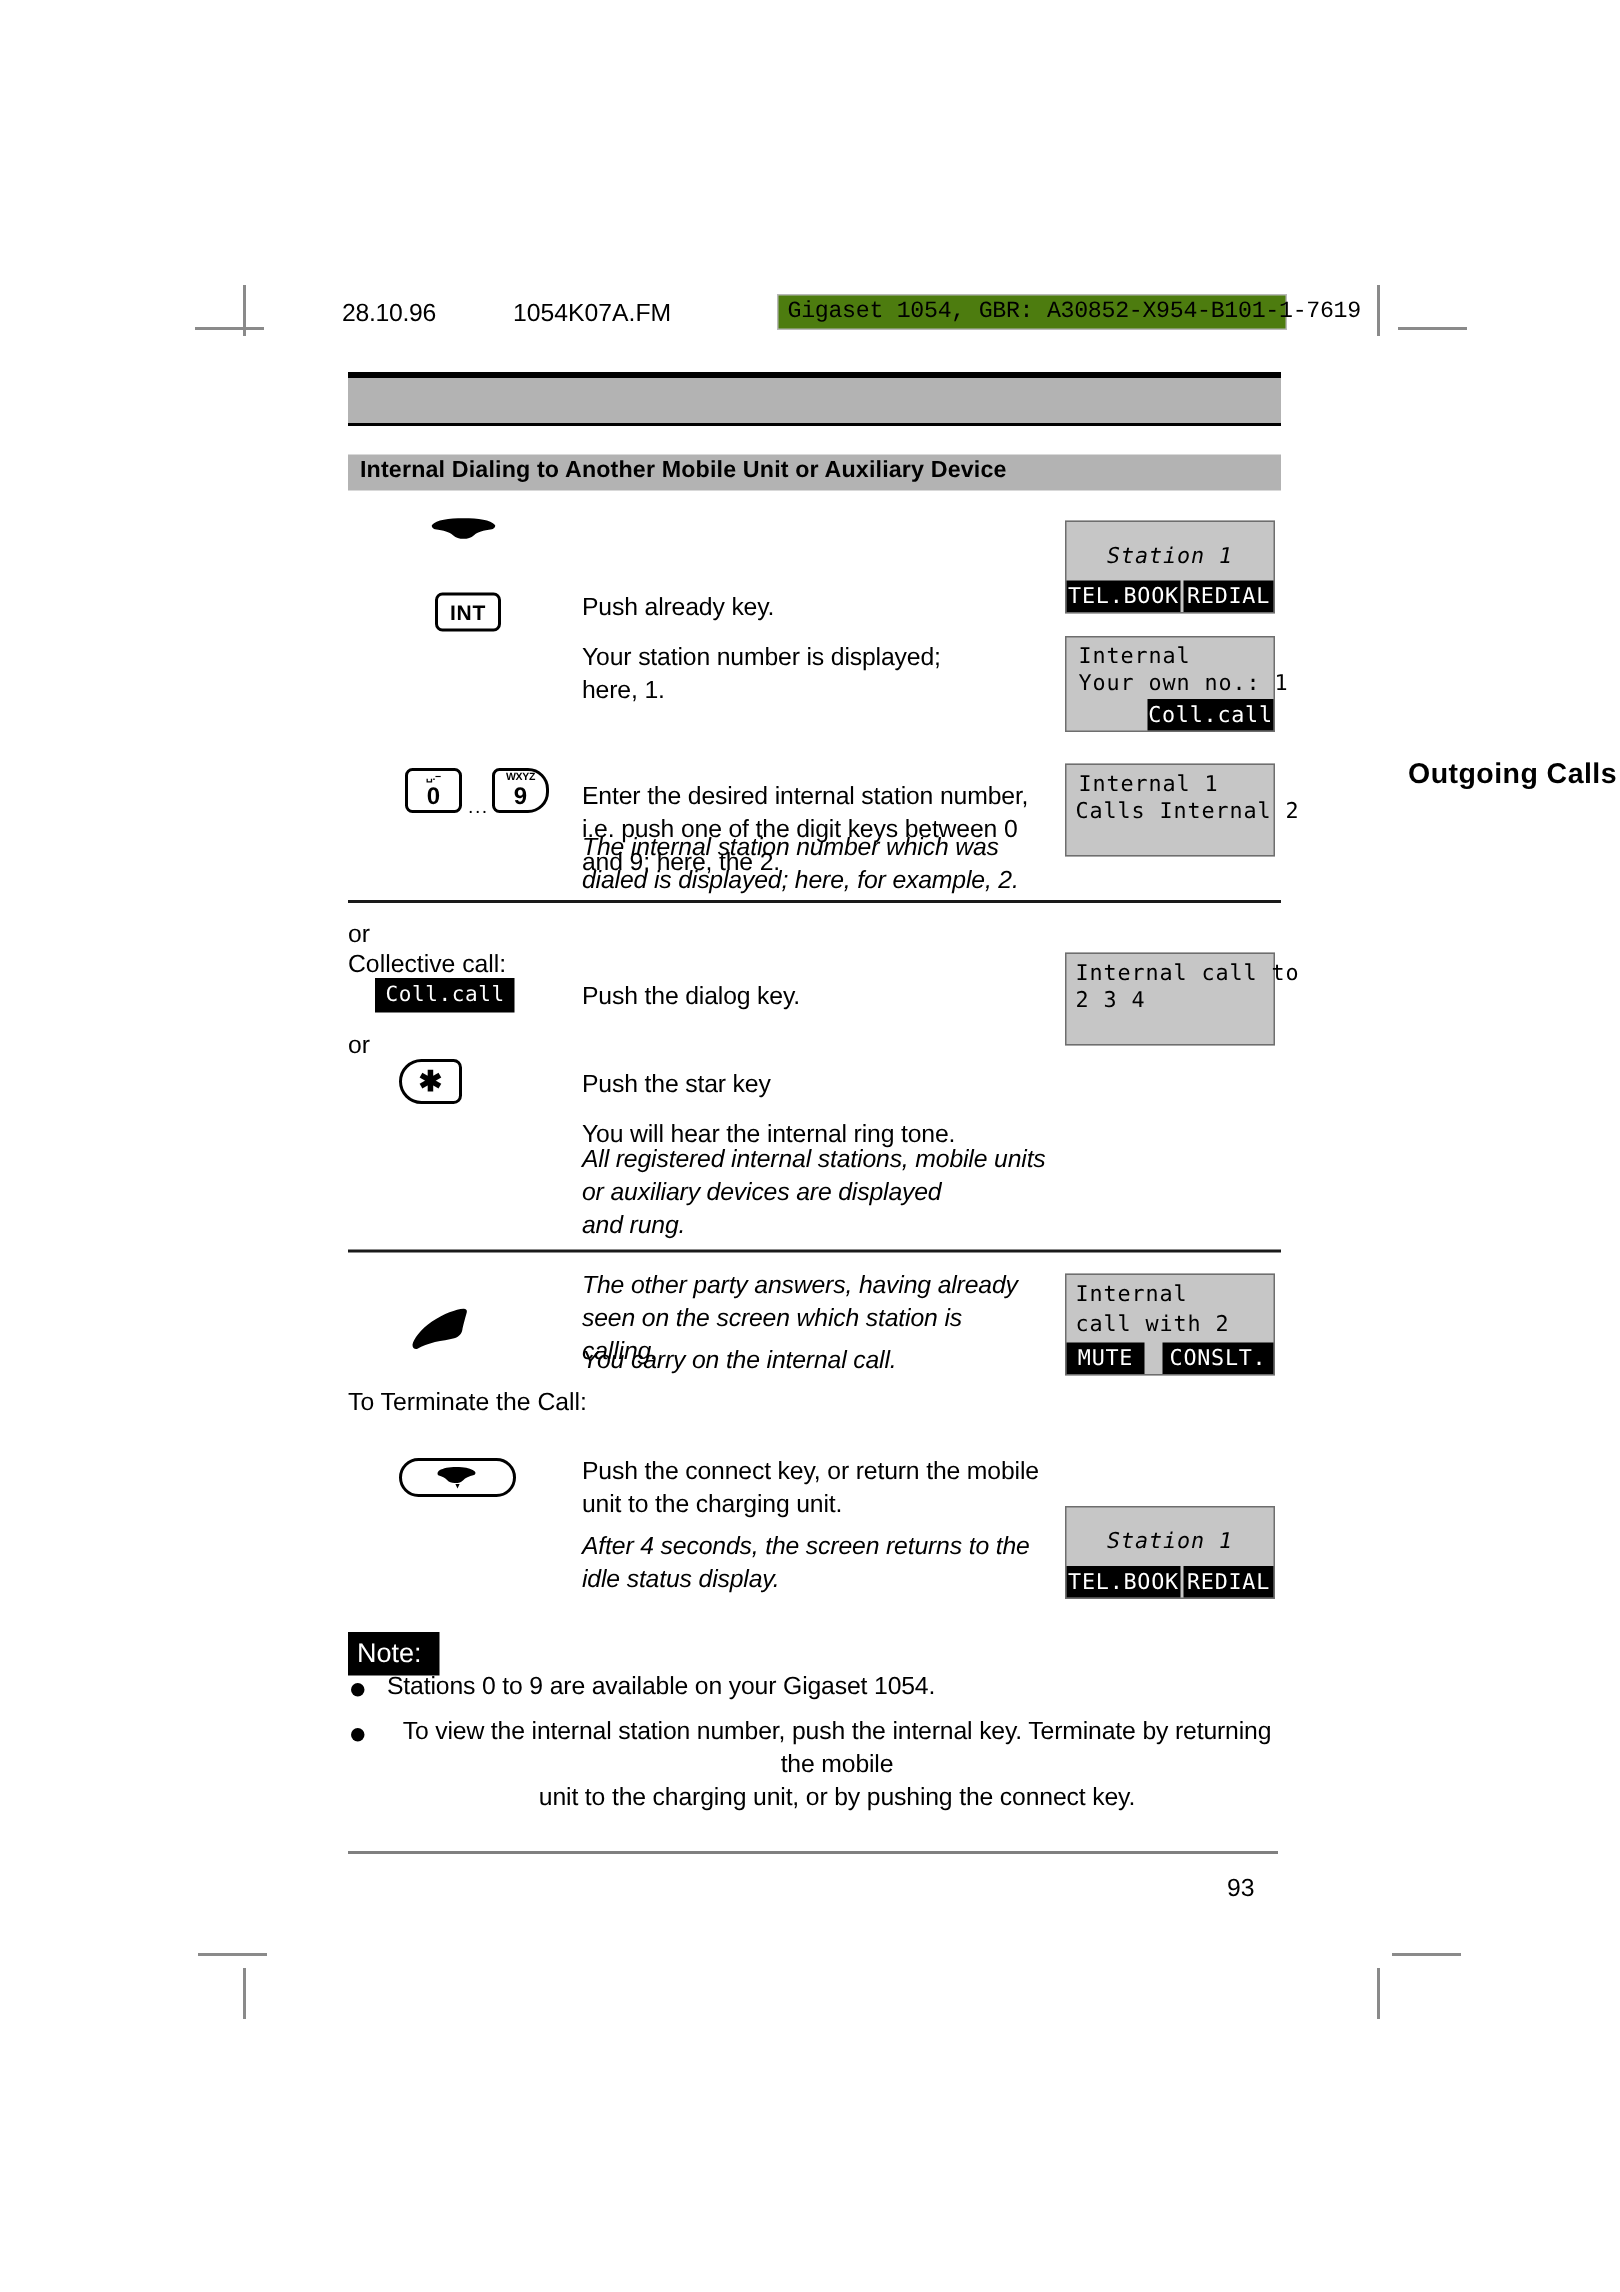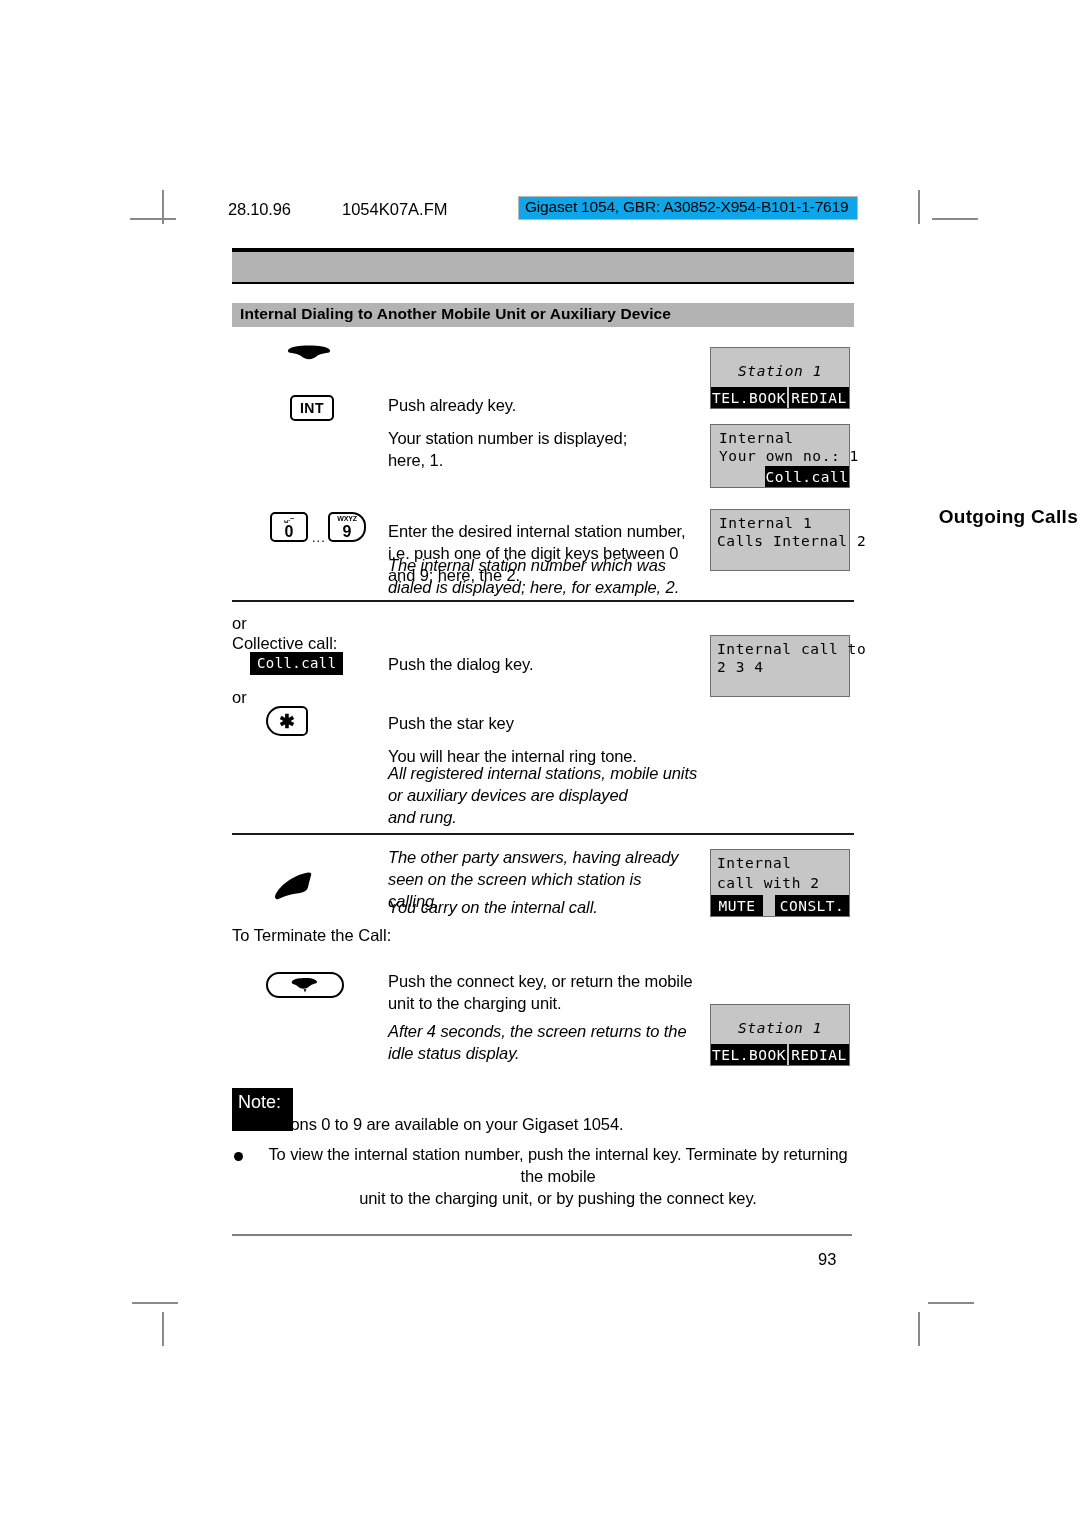--- a/index.html
+++ b/index.html
@@ -52,21 +52,22 @@
     font-size: 16.5px;
     white-space: nowrap;
   }
   .meta-box {
     position: absolute;
     left: 290px;
     top: -4px;
     width: 338px;
     height: 22px;
     border: 1px solid #b9b9b9;
-    background: #0ea5e9;
+    background: #4d7c0f;
+    font-family: Liberation Mono, monospace;
   }
   .meta-box span {
     position: absolute;
     left: 6px;
     top: 1px;
     font-size: 15.5px;
     white-space: nowrap;
     letter-spacing: -0.2px;
   }
 
@@ -313,21 +314,21 @@
   }
 
   
   .note-badge {
     position: absolute;
     background: #000;
     color: #fff;
     font-size: 18px;
     line-height: 18px;
     font-weight: normal;
-    padding: 5px 12px 20px 6px;
+    padding: 5px 12px 6px 6px;
     white-space: nowrap;
   }
   .bullet {
     position: absolute;
     width: 9px;
     height: 9px;
     background: #000;
     border-radius: 50%;
   }
 

